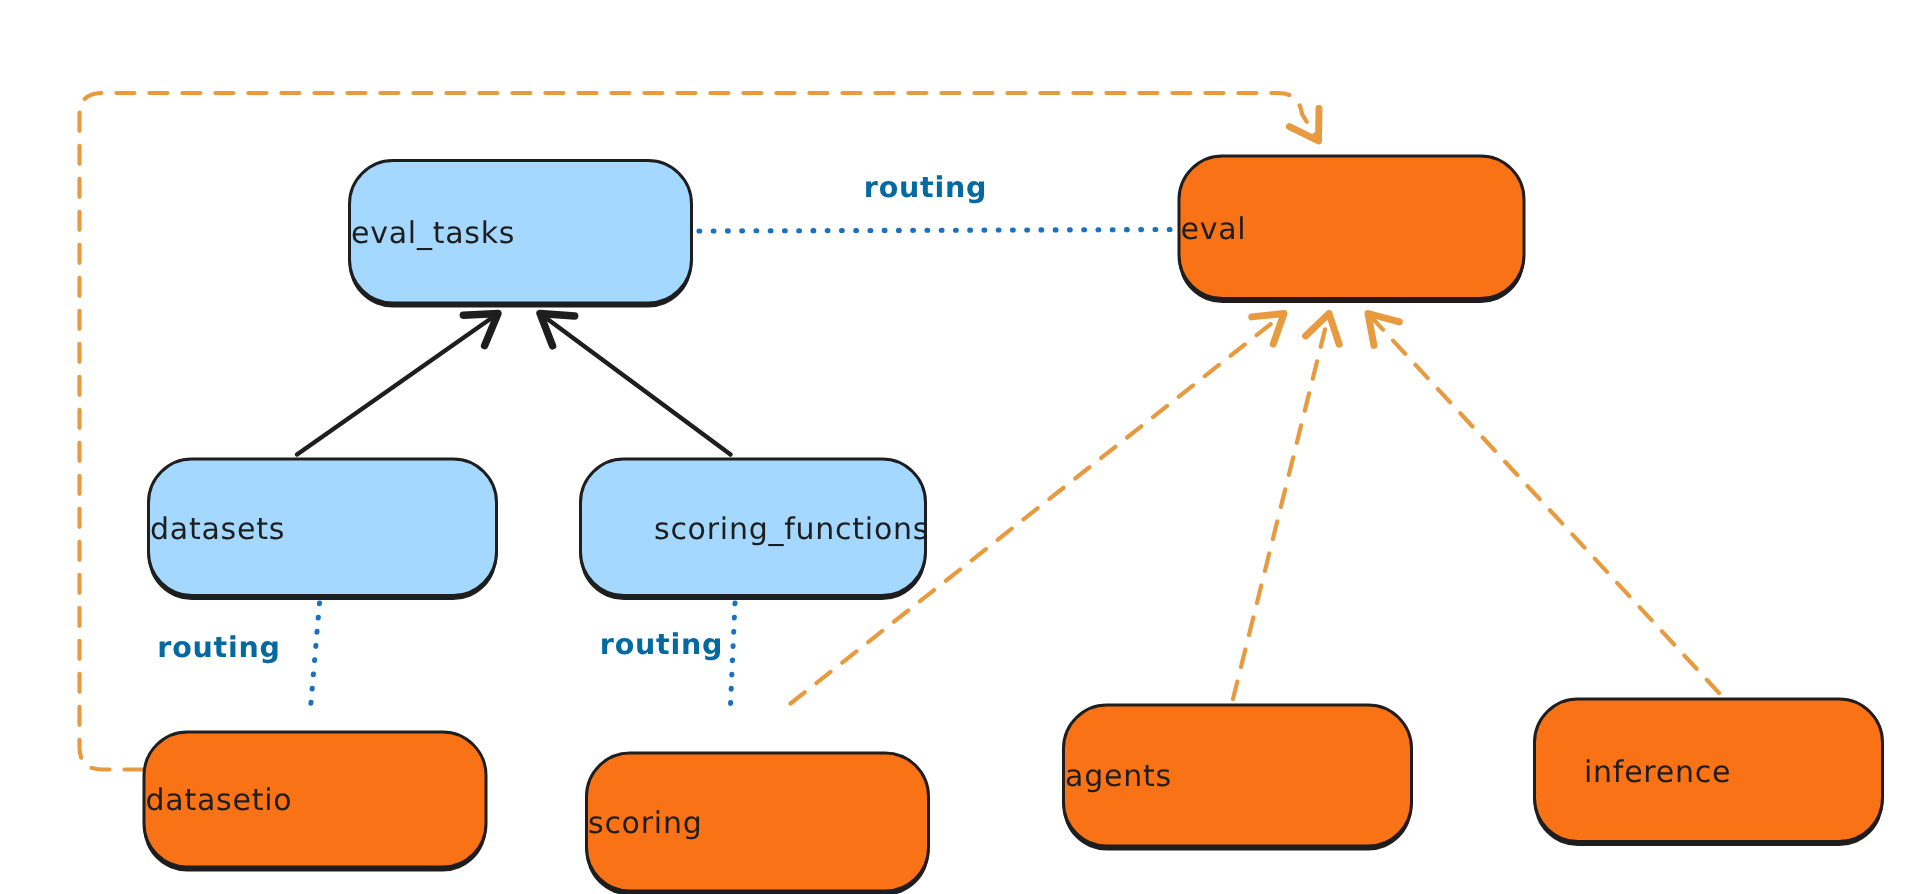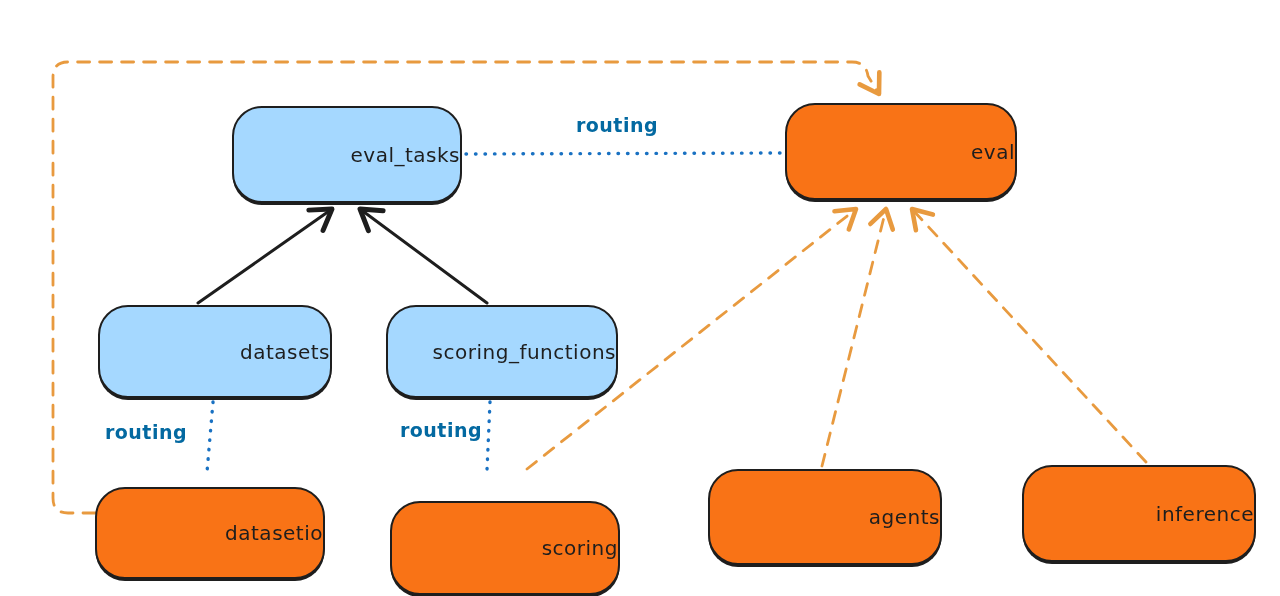--- a/index.html
+++ b/index.html
@@ -2,37 +2,37 @@
 <html><head>
 <meta charset="utf-8">
 <style>
   html,body{margin:0;padding:0;background:#ffffff;}
   .canvas{
     position:relative;width:1280px;height:596px;background:#ffffff;
     font-family:"DejaVu Sans", sans-serif;overflow:hidden;
   }
   .edges-svg{position:absolute;left:0;top:0;width:1280px;height:596px;}
   .node{
-    position:absolute;display:flex;align-items:center;justify-content:flex-end;
+    position:absolute;display:flex;align-items:center;justify-content:flex-start;
     border:2.5px solid #1e1e1e;border-radius:30px;
     box-shadow:0 2.5px 0 -0.5px #1e1e1e;
     font-size:20px;color:#1e1e1e;letter-spacing:0.5px;
     box-sizing:border-box;
   }
   .node.blue{background:#a5d8ff;}
   .node.green{background:#f97316;}
   .edge-label{
     position:absolute;width:120px;text-align:center;
     color:#0369a1;font-size:19px;font-weight:700;letter-spacing:0.5px;
   }
   
   .n-eval-tasks{left:232px;top:106px;width:230px;height:97px;}
   .n-eval{left:785px;top:103px;width:232px;height:97px;}
   .n-datasets{left:98px;top:305px;width:234px;height:93px;}
-  .n-scoring-functions{left:386px;top:305px;width:232px;height:93px;}
+  .n-scoring-functions{left:386px;top:305px;width:232px;height:93px;padding-left:48px;}
   .n-datasetio{left:95px;top:475px;width:230px;height:92px;margin-top:12px;}
   .n-scoring{left:390px;top:473px;width:230px;height:94px;margin-top:28px;}
   .n-agents{left:708px;top:469px;width:234px;height:96px;}
   .n-inference{left:1022px;top:465px;width:234px;height:97px;padding-left:32px;}
   .l-routing-top{left:557px;top:114px;}
   .l-routing-datasets{left:86px;top:421px;}
   .l-routing-scoring{left:381px;top:419px;}
 </style>
 </head>
 <body>

